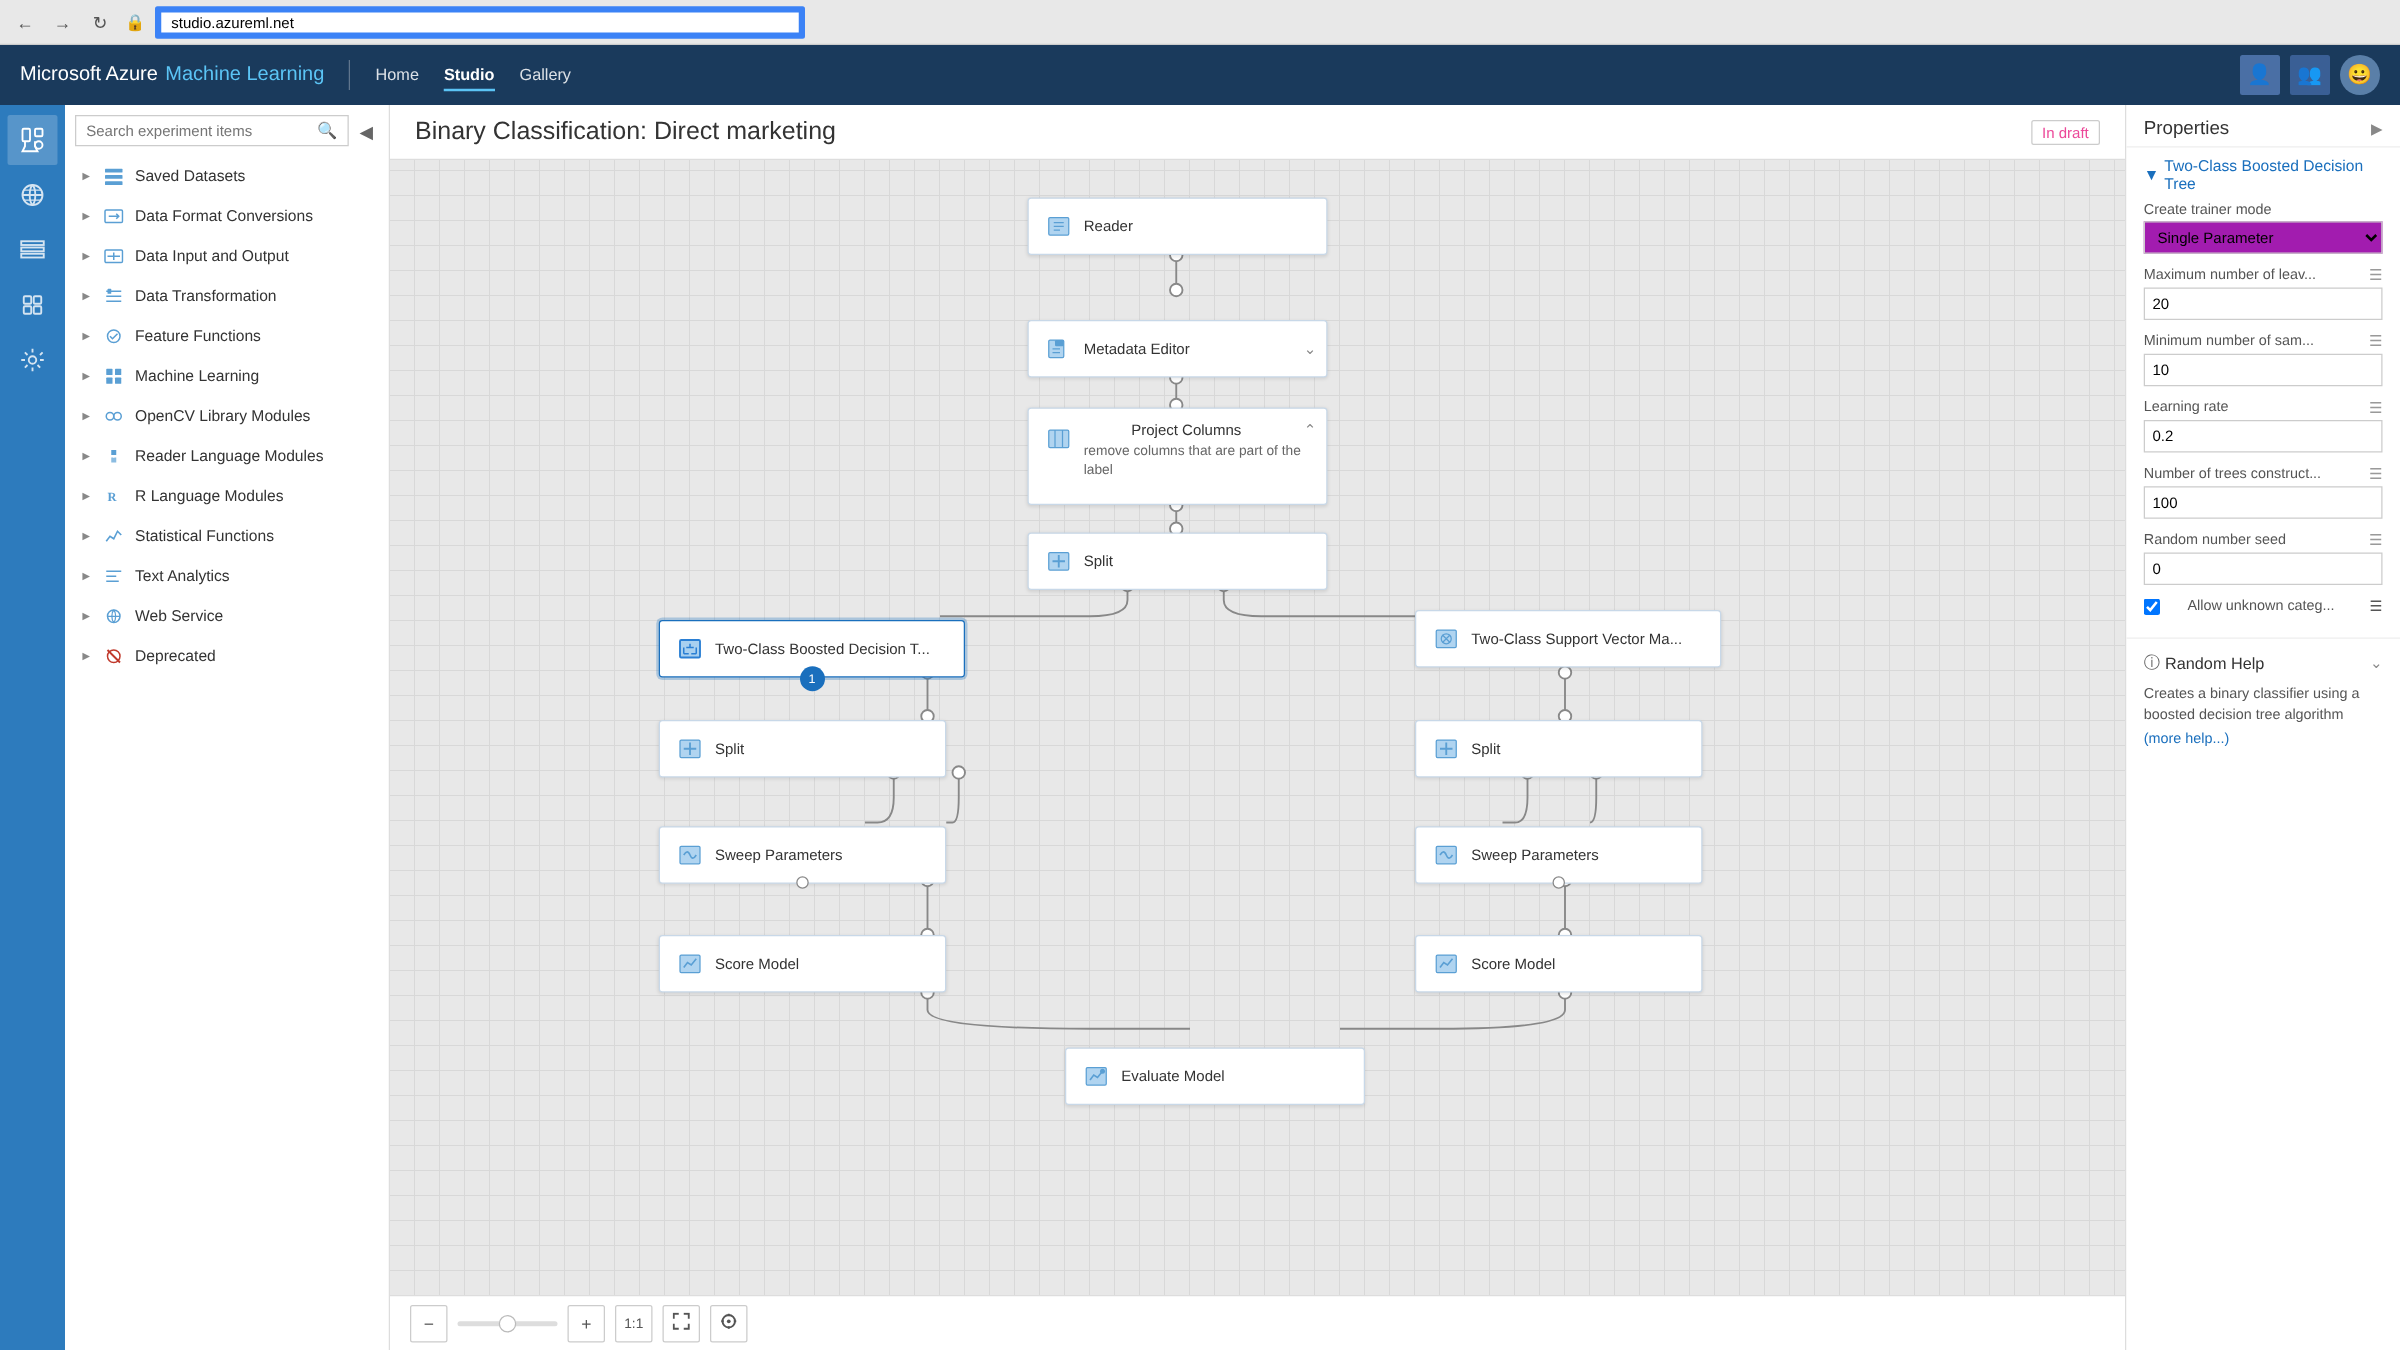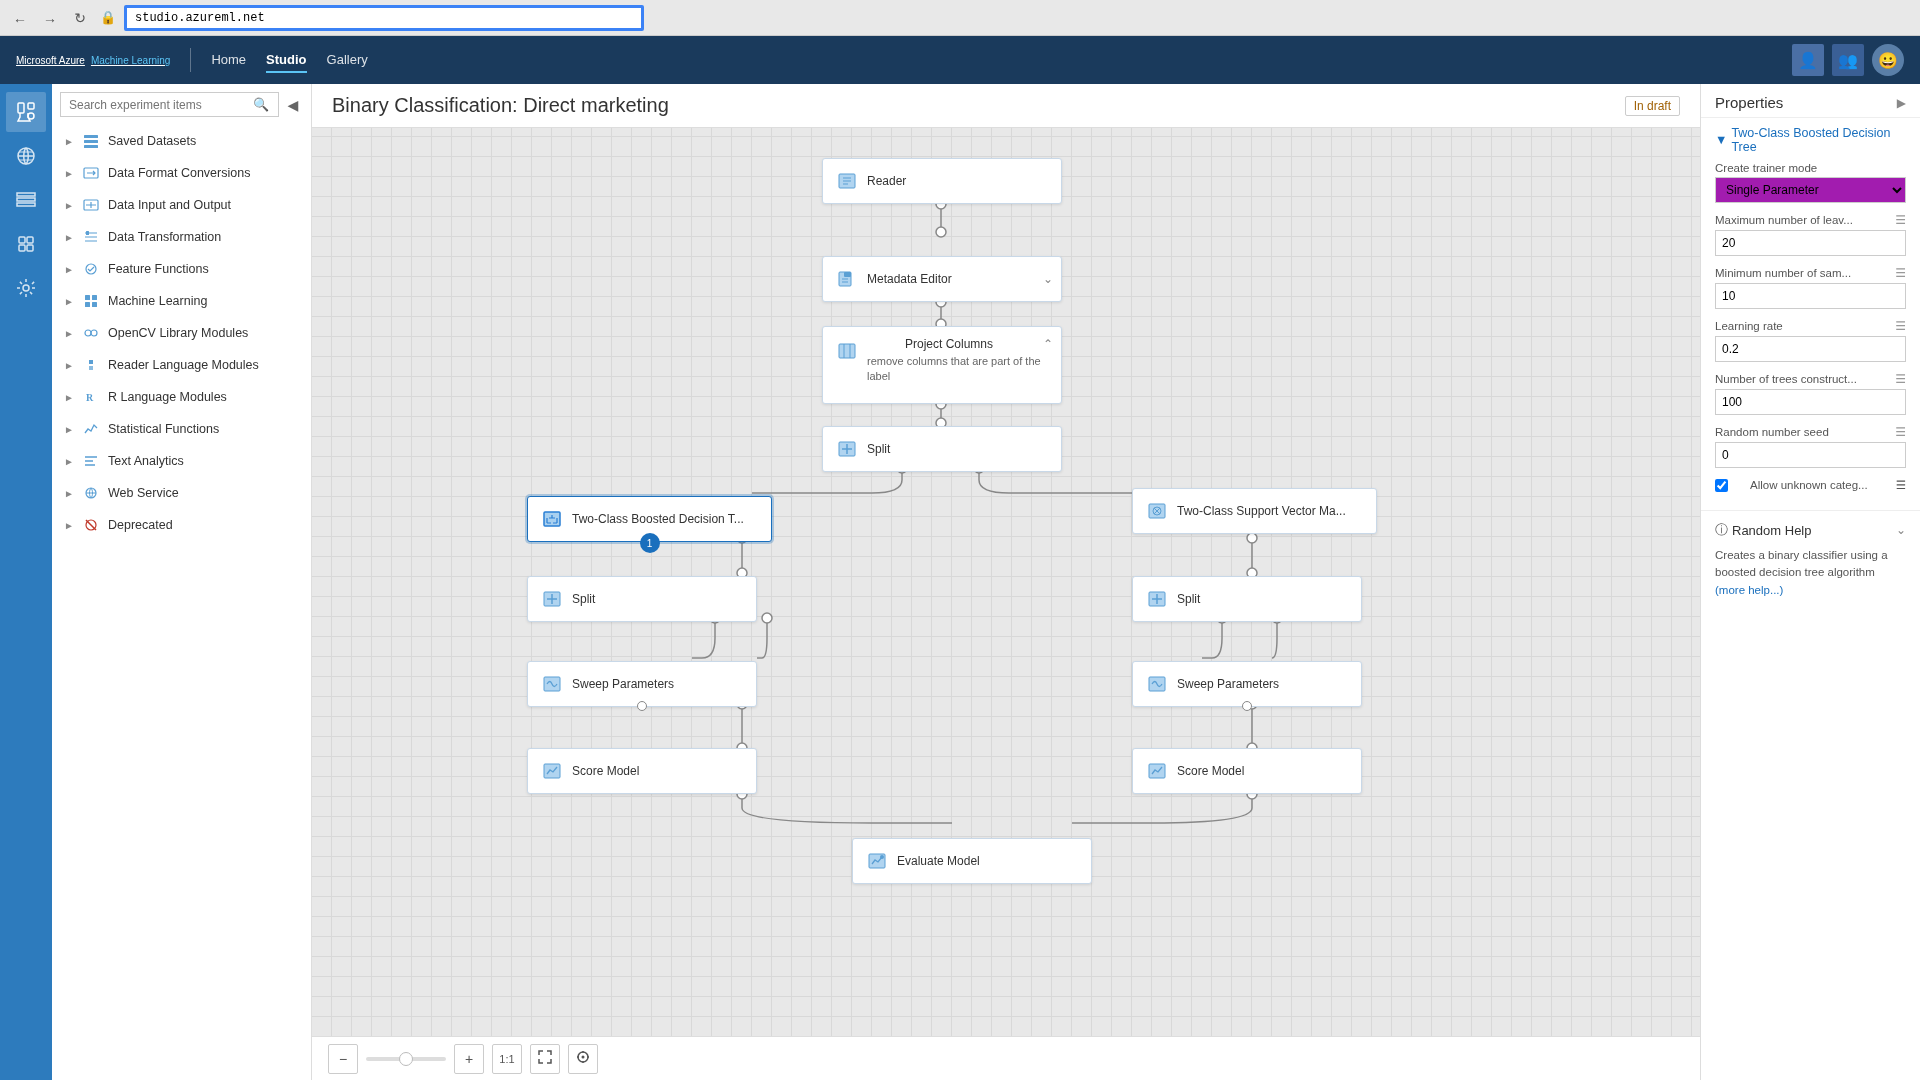--- a/index.html
+++ b/index.html
@@ -19,26 +19,25 @@
       width: 24px; height: 24px;
       background: none; border: none;
       cursor: pointer;
       display: flex; align-items: center; justify-content: center;
       color: #555;
       font-size: 14px;
     }
     .browser-address-bar {
       flex: 1; max-width: 520px;
       height: 26px;
-      border: 3px solid #3b82f6;
+      border: 5px solid #3b82f6;
       border-radius: 2px;
       padding: 0 8px;
       font-size: 12px;
       background: white;
-      font-family: Liberation Mono, monospace;
     }
     .browser-lock {
       width: 20px; height: 20px;
       color: #777;
       display: flex; align-items: center; justify-content: center;
     }
 
     
     .app-header {
       height: 48px;
@@ -46,23 +45,22 @@
       display: flex;
       align-items: center;
       padding: 0 16px;
       gap: 20px;
     }
     .app-logo {
       display: flex;
       align-items: center;
       gap: 6px;
       color: white;
-      font-size: 10px;
+      font-size: 16px;
       font-weight: 300;
-      text-decoration: underline;
     }
     .app-header-divider {
       width: 1px; height: 24px;
       background: rgba(255,255,255,0.3);
     }
     .app-header-nav {
       display: flex;
       gap: 20px;
     }
     .app-header-nav a {
@@ -195,21 +193,21 @@
       z-index: 10;
     }
     .canvas-title {
       font-size: 20px;
       font-weight: 300;
       color: #333;
       flex: 1;
     }
     .draft-badge {
       font-size: 12px;
-      color: #a16207;
+      color: #ec4899;
       border: 1px solid #ccc;
       padding: 2px 8px;
       border-radius: 2px;
     }
 
     
     .diagram-canvas {
       position: absolute;
       top: 44px;
       left: 0; right: 0; bottom: 44px;

